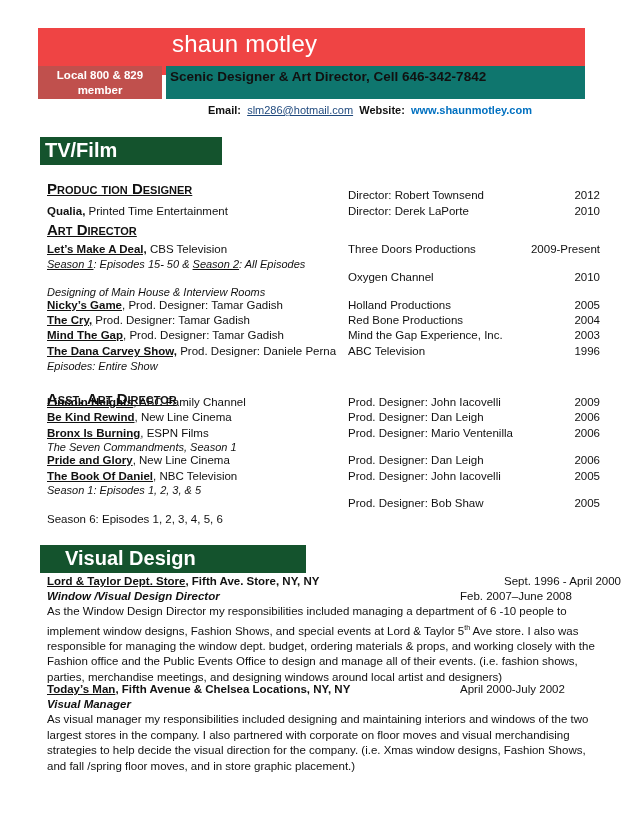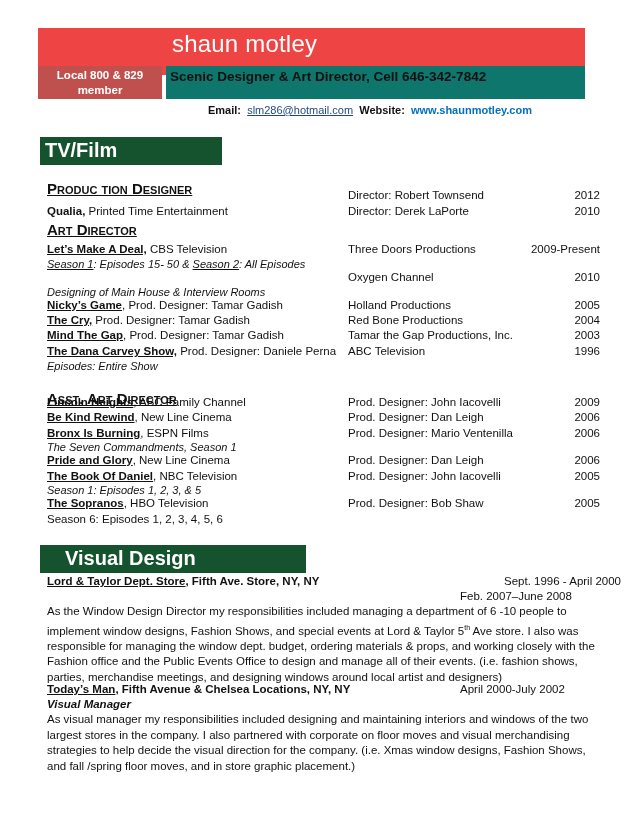--- a/index.html
+++ b/index.html
@@ -78,21 +78,21 @@
   <span class="c2">Holland Productions</span>
   <span class="c3">2005</span>
 </div>
 <div class="row" style="top:313px;">
   <span class="c1"><span class="b u">The Cry,</span><span> Prod. Designer: Tamar Gadish</span></span>
   <span class="c2">Red Bone Productions</span>
   <span class="c3">2004</span>
 </div>
 <div class="row" style="top:328px;">
   <span class="c1"><span class="b u">Mind The Gap</span><span>, Prod. Designer: Tamar Gadish</span></span>
-  <span class="c2">Tamar the Gap Productions, Inc.</span>
+  <span class="c2">Mind the Gap Experience, Inc.</span>
   <span class="c3">2003</span>
 </div>
 <div class="row" style="top:344px;">
   <span class="c1"><span class="b u">The Dana Carvey Show,</span><span> Prod. Designer:  Daniele Perna</span></span>
   <span class="c2">ABC Television</span>
   <span class="c3">1996</span>
 </div>
 <div class="note" style="top:360px;">Episodes:  Entire Show</div>
 
 <div class="role" style="top:390px;">Asst. Art Director</div>
@@ -120,33 +120,33 @@
   <span class="c3">2006</span>
 </div>
 <div class="row" style="top:469px;">
   <span class="c1"><span class="b u">The Book Of Daniel</span><span>, NBC Television</span></span>
   <span class="c2">Prod. Designer:  John Iacovelli</span>
   <span class="c3">2005</span>
 </div>
 <div class="note" style="top:484px;">Season 1:  Episodes 1, 2, 3, &amp; 5</div>
 
 <div class="row" style="top:496px;">
-  <span class="c1"><span class="b u">The Sopranos</span><span>, HBO Television</span></span>
   <span class="c2">Prod. Designer:  Bob Shaw</span>
   <span class="c3">2005</span>
 </div>
 <div class="plain" style="top:512px;">Season 6:  Episodes 1, 2, 3, 4, 5, 6</div>
 
 <div class="sec-bar" style="top:545px;width:266px;padding-left:25px;">Visual Design Experience</div>
 
 <div class="row" style="top:574px;">
   <span class="c1 b"><span class="u">Lord &amp; Taylor Dept. Store</span><span>, Fifth Ave. Store, NY, NY</span></span>
   <span style="position:absolute;left:413px;margin-left:44px;">Sept. 1996 - April 2000</span>
 </div>
 <div class="row" style="top:589px;">
+  <span class="c1 b" style="font-style:italic;">Window /Visual Design Director</span>
   <span style="position:absolute;left:413px;">Feb. 2007–June 2008</span>
 </div>
 <div class="para" style="top:604px;"><span>As the Window Design Director my responsibilities included managing a department of 6 -10 people to implement window designs, Fashion Shows, and special events at Lord &amp; Taylor 5</span><sup style="font-size:7px;">th</sup><span> Ave store.  I also was responsible for managing the window dept. budget, ordering materials &amp; props, and working closely with the Fashion office and the Public Events Office to design and manage all of their events.  (i.e. fashion shows, parties, merchandise meetings, and designing windows around local artist and designers)</span></div>
 
 <div class="row" style="top:682px;">
   <span class="c1 b"><span class="u">Today’s Man</span><span>, Fifth Avenue &amp; Chelsea Locations, NY, NY</span></span>
   <span style="position:absolute;left:413px;">April 2000-July 2002</span>
 </div>
 <div class="plain b" style="top:697px;font-style:italic;">Visual Manager</div>
 <div class="para" style="top:712px;">As visual manager my responsibilities included designing and maintaining interiors and windows of the two largest stores in the company.  I also partnered with corporate on floor moves and visual merchandising strategies to help decide the visual direction for the company. (i.e. Xmas window designs, Fashion Shows, and fall /spring floor moves, and in store graphic placement.)</div>

